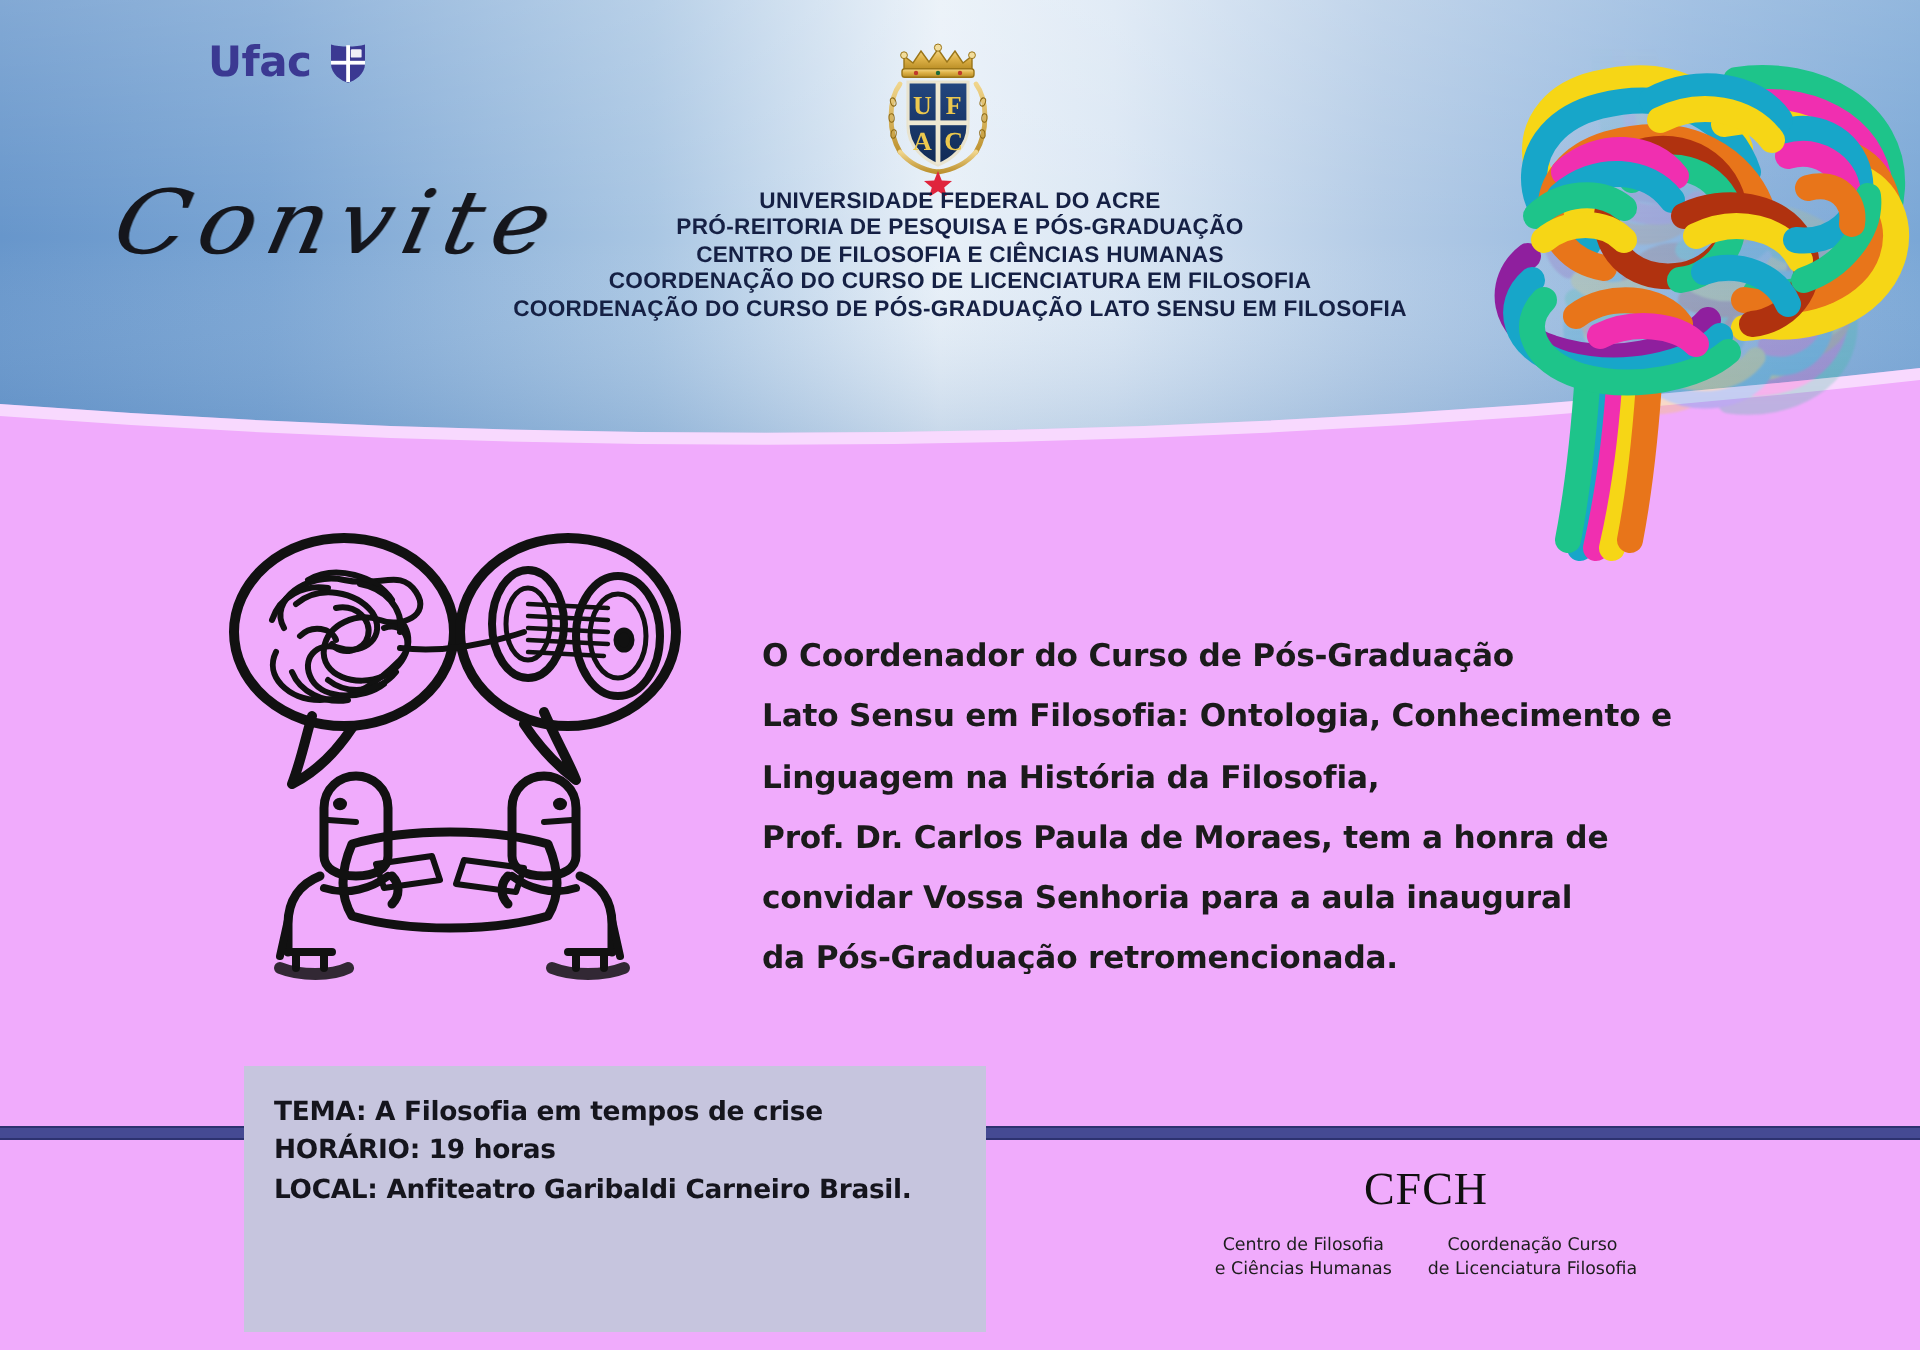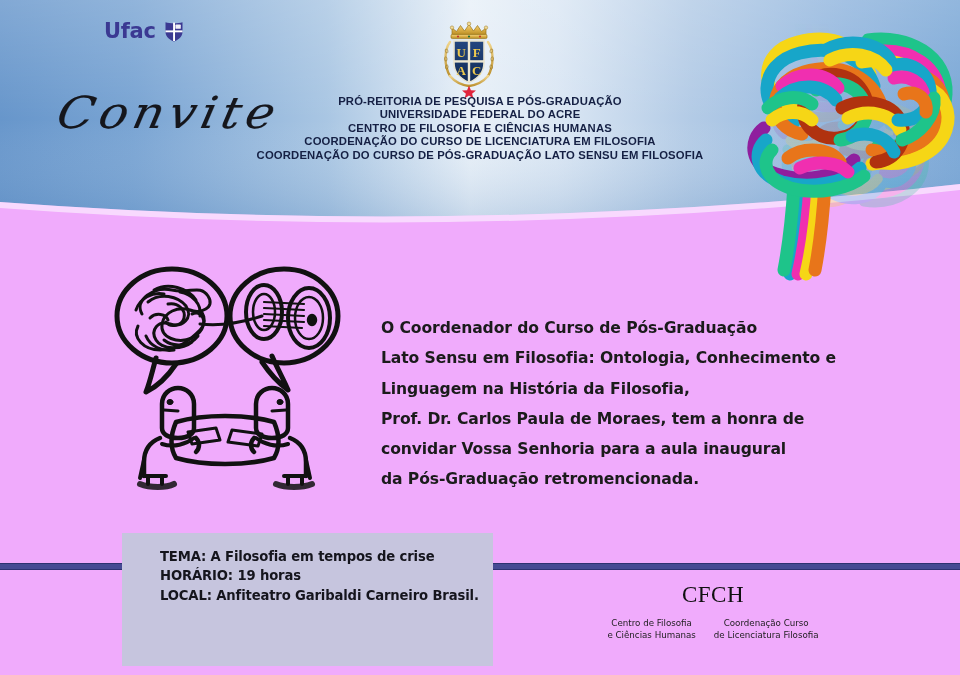--- a/index.html
+++ b/index.html
@@ -183,21 +183,20 @@
     box-sizing: border-box;
   }
   .details-panel .dline {
     color: #15151d;
     font-family: "DejaVu Sans", sans-serif;
     font-weight: bold;
     font-size: 13.2px;
     line-height: 19.4px;
     letter-spacing: -0.15px;
     white-space: nowrap;
-    margin-left: 23px;
   }
 
   
   .cfch {
     position: absolute;
     left: 597px;
     top: 577px;
     width: 232px;
     z-index: 9;
     text-align: center;
@@ -316,22 +315,22 @@
 
     <text x="28.2" y="39" font-family="Liberation Serif, serif" font-size="13" font-weight="bold" fill="#ecc84e" text-anchor="middle">U</text>
     <text x="43.8" y="39" font-family="Liberation Serif, serif" font-size="13" font-weight="bold" fill="#ecc84e" text-anchor="middle">F</text>
     <text x="28.2" y="57" font-family="Liberation Serif, serif" font-size="13" font-weight="bold" fill="#ecc84e" text-anchor="middle">A</text>
     <text x="43.8" y="57" font-family="Liberation Serif, serif" font-size="13" font-weight="bold" fill="#ecc84e" text-anchor="middle">C</text>
 
     <path d="M36,67.5 L37.9,72.2 L43,72.5 L39.1,75.7 L40.4,80.4 L36,77.6 L31.6,80.4 L32.9,75.7 L29,72.5 L34.1,72.2 Z" fill="#e0243c"></path>
   </svg>
 
   <div class="institution">
+    <div class="line">UNIVERSIDADE FEDERAL DO ACRE</div>
     <div class="line">PRÓ-REITORIA DE PESQUISA E PÓS-GRADUAÇÃO</div>
-    <div class="line">UNIVERSIDADE FEDERAL DO ACRE</div>
     <div class="line">CENTRO DE FILOSOFIA E CIÊNCIAS HUMANAS</div>
     <div class="line">COORDENAÇÃO DO CURSO DE LICENCIATURA EM FILOSOFIA</div>
     <div class="line">COORDENAÇÃO DO CURSO DE PÓS-GRADUAÇÃO LATO SENSU EM FILOSOFIA</div>
   </div>
 
   <svg class="brain-reflection" viewBox="0 0 218 300">
     <use href="#brainShape"></use>
   </svg>
 
   <svg class="brain-wrap" viewBox="0 0 218 300">

